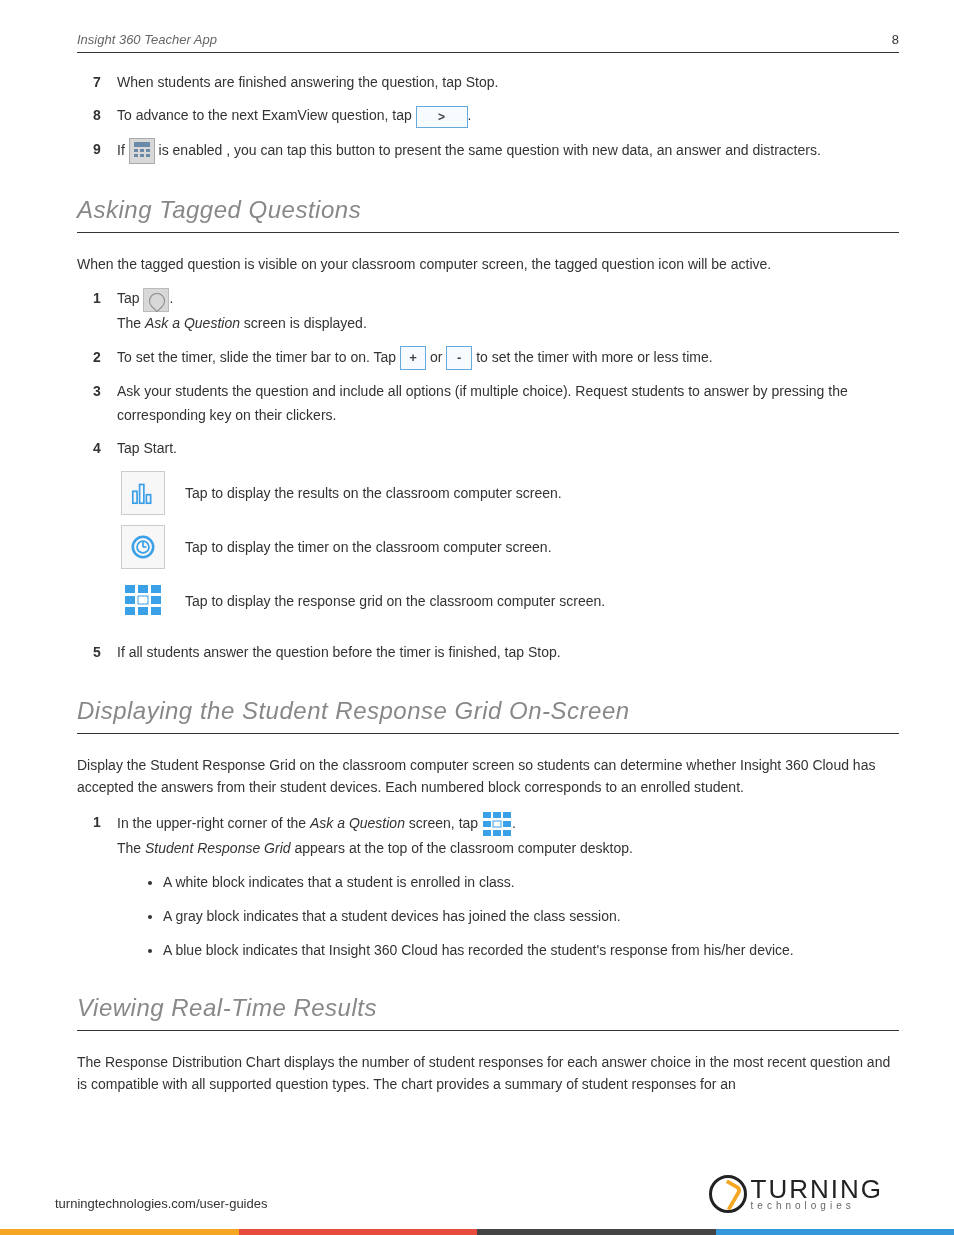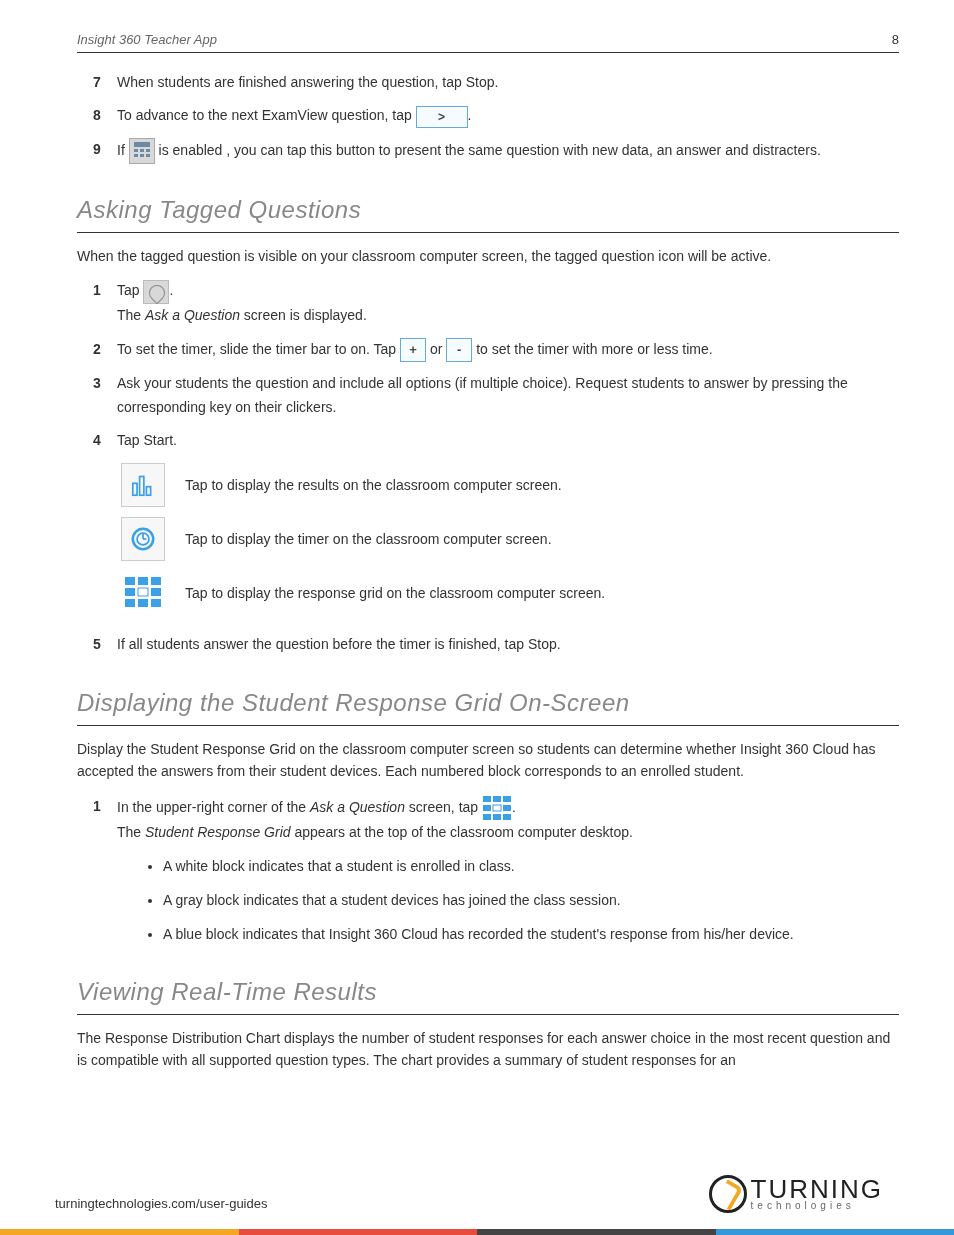--- a/index.html
+++ b/index.html
@@ -40,21 +40,21 @@
   }
   .section-heading {
     font-family: "Century Gothic", "Avant Garde", Arial, sans-serif;
     font-style: italic;
     color: #888;
     font-weight: normal;
     font-size: 24px;
     border-bottom: 1px solid #333;
     padding-bottom: 4px;
     margin-top: 28px;
-    margin-bottom: 12px;
+    margin-bottom: 20px;
     letter-spacing: 0.5px;
   }
   .body-text { margin-bottom: 12px; line-height: 1.6; }
   .btn-icon {
     display: inline-block;
     border: 1px solid #66aadd;
     background: #f6fbff;
     vertical-align: middle;
     text-align: center;
     font-weight: bold;

